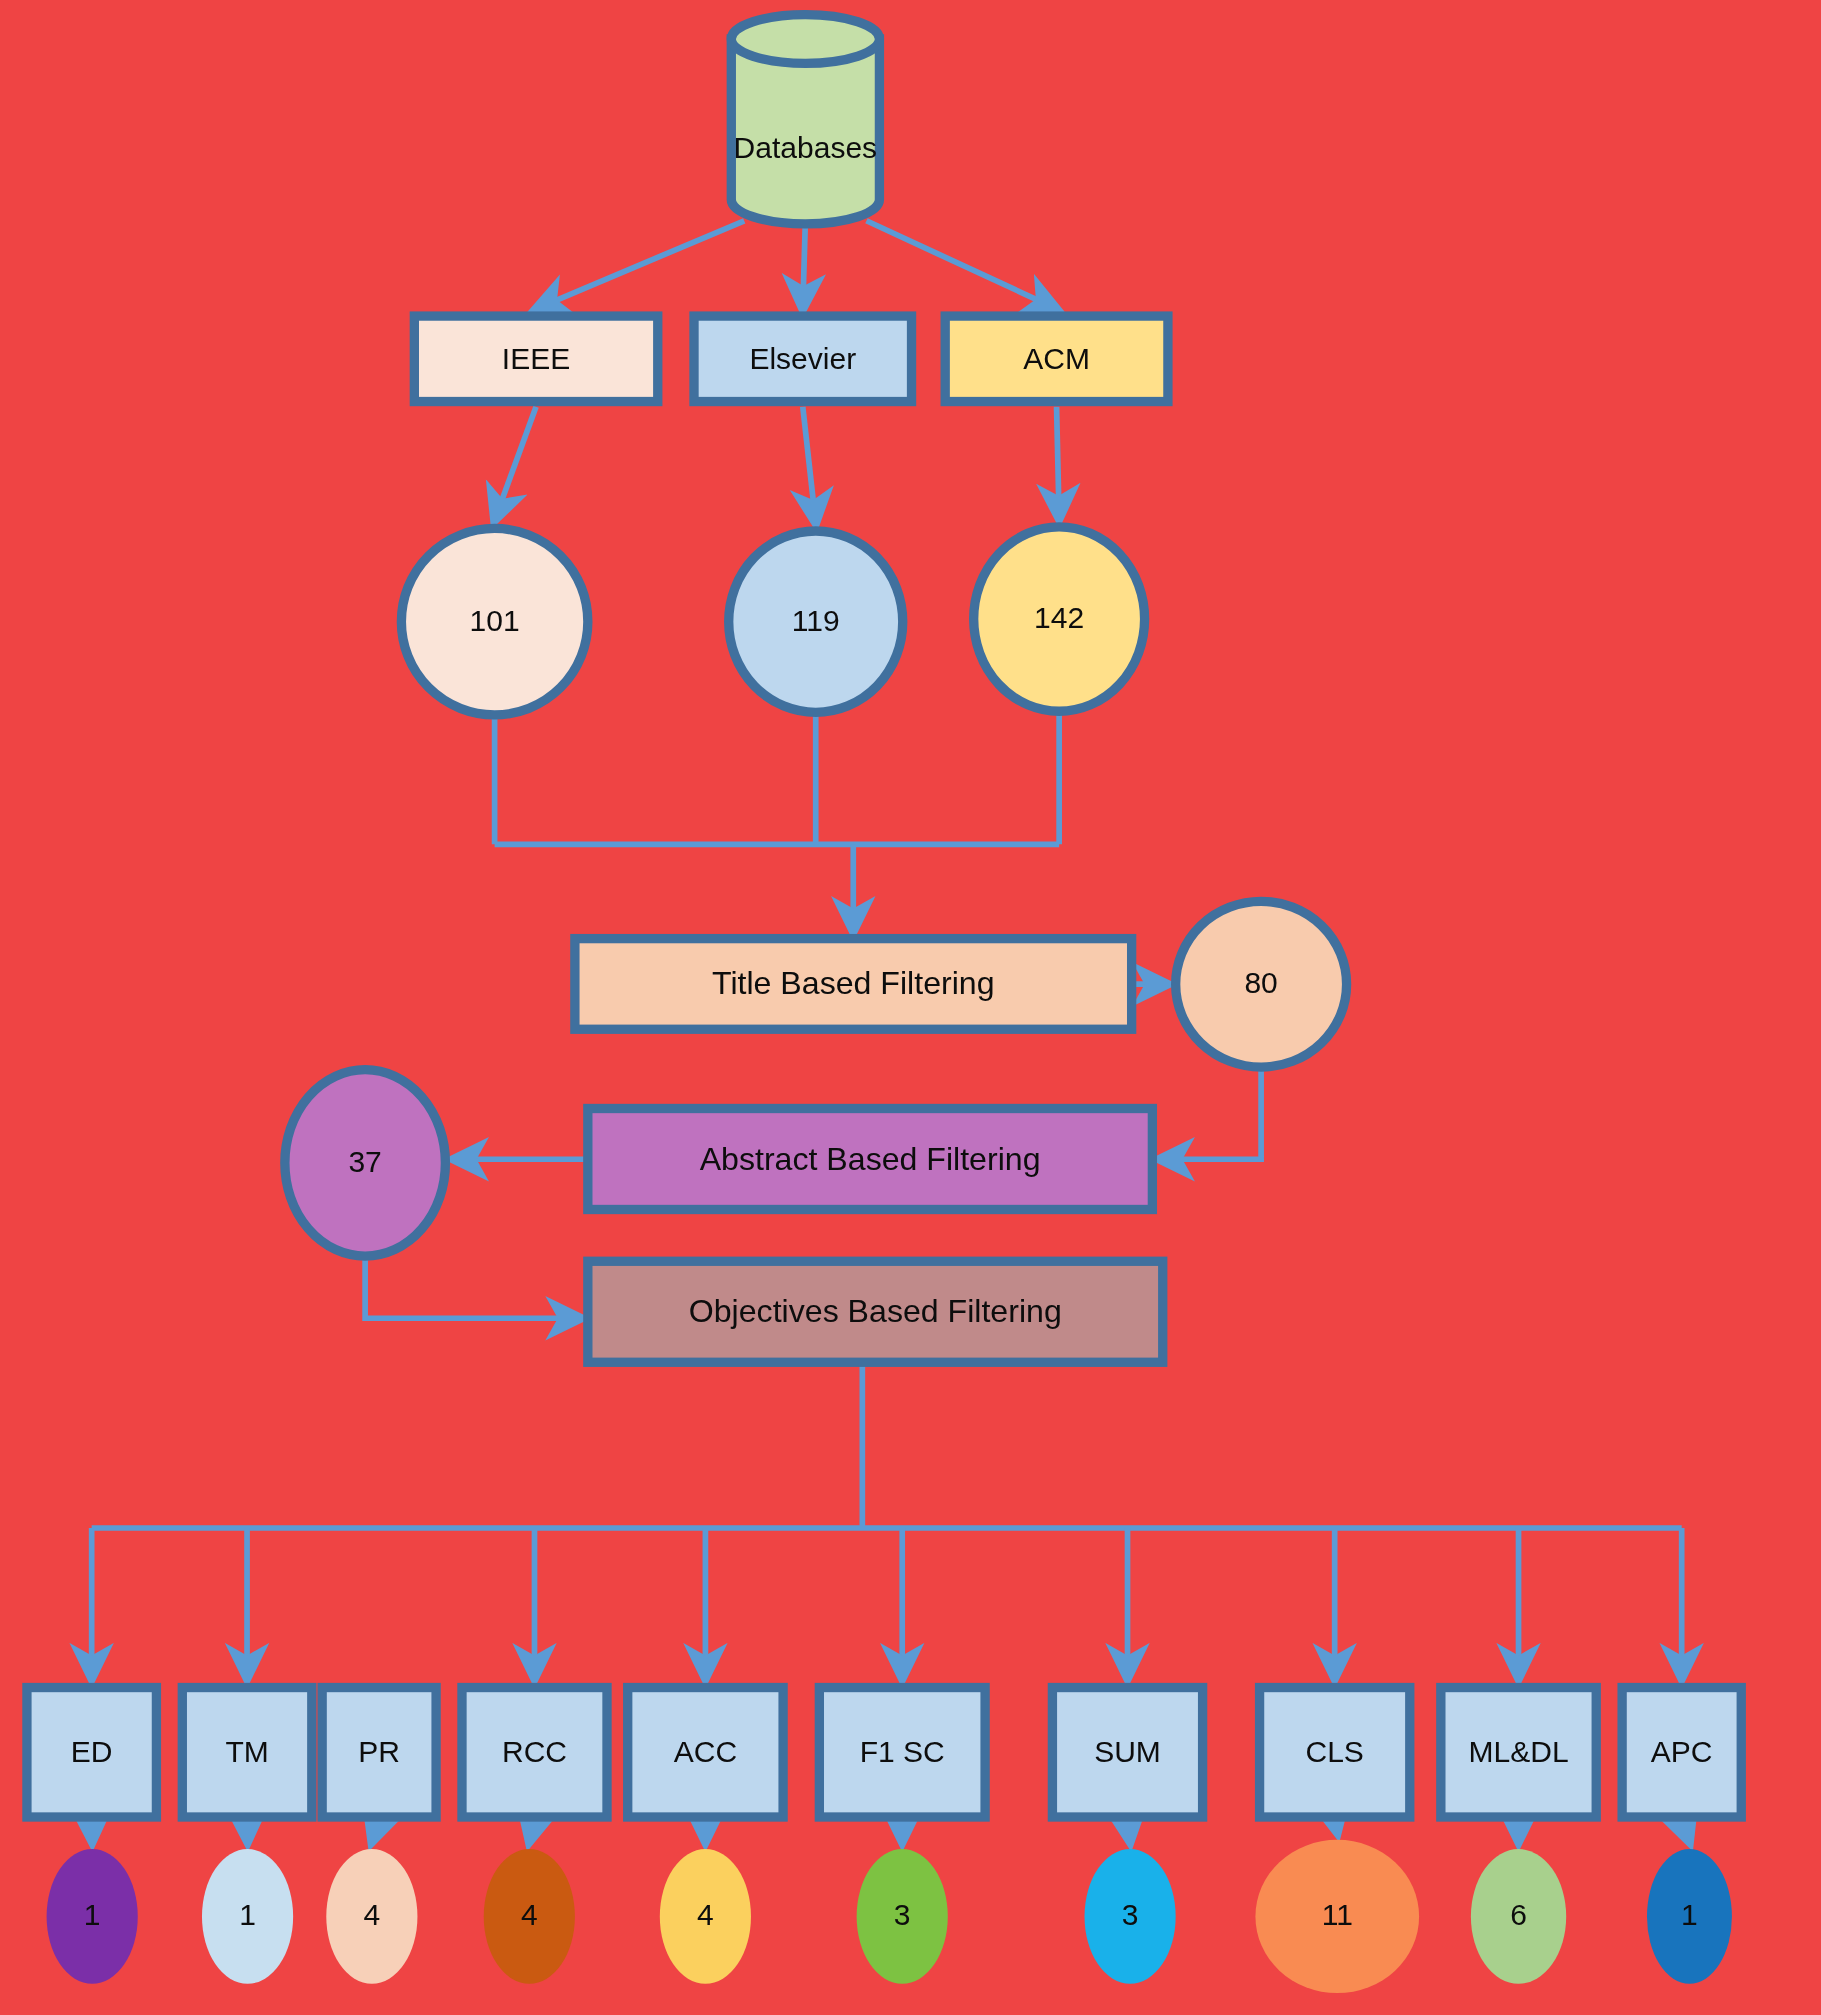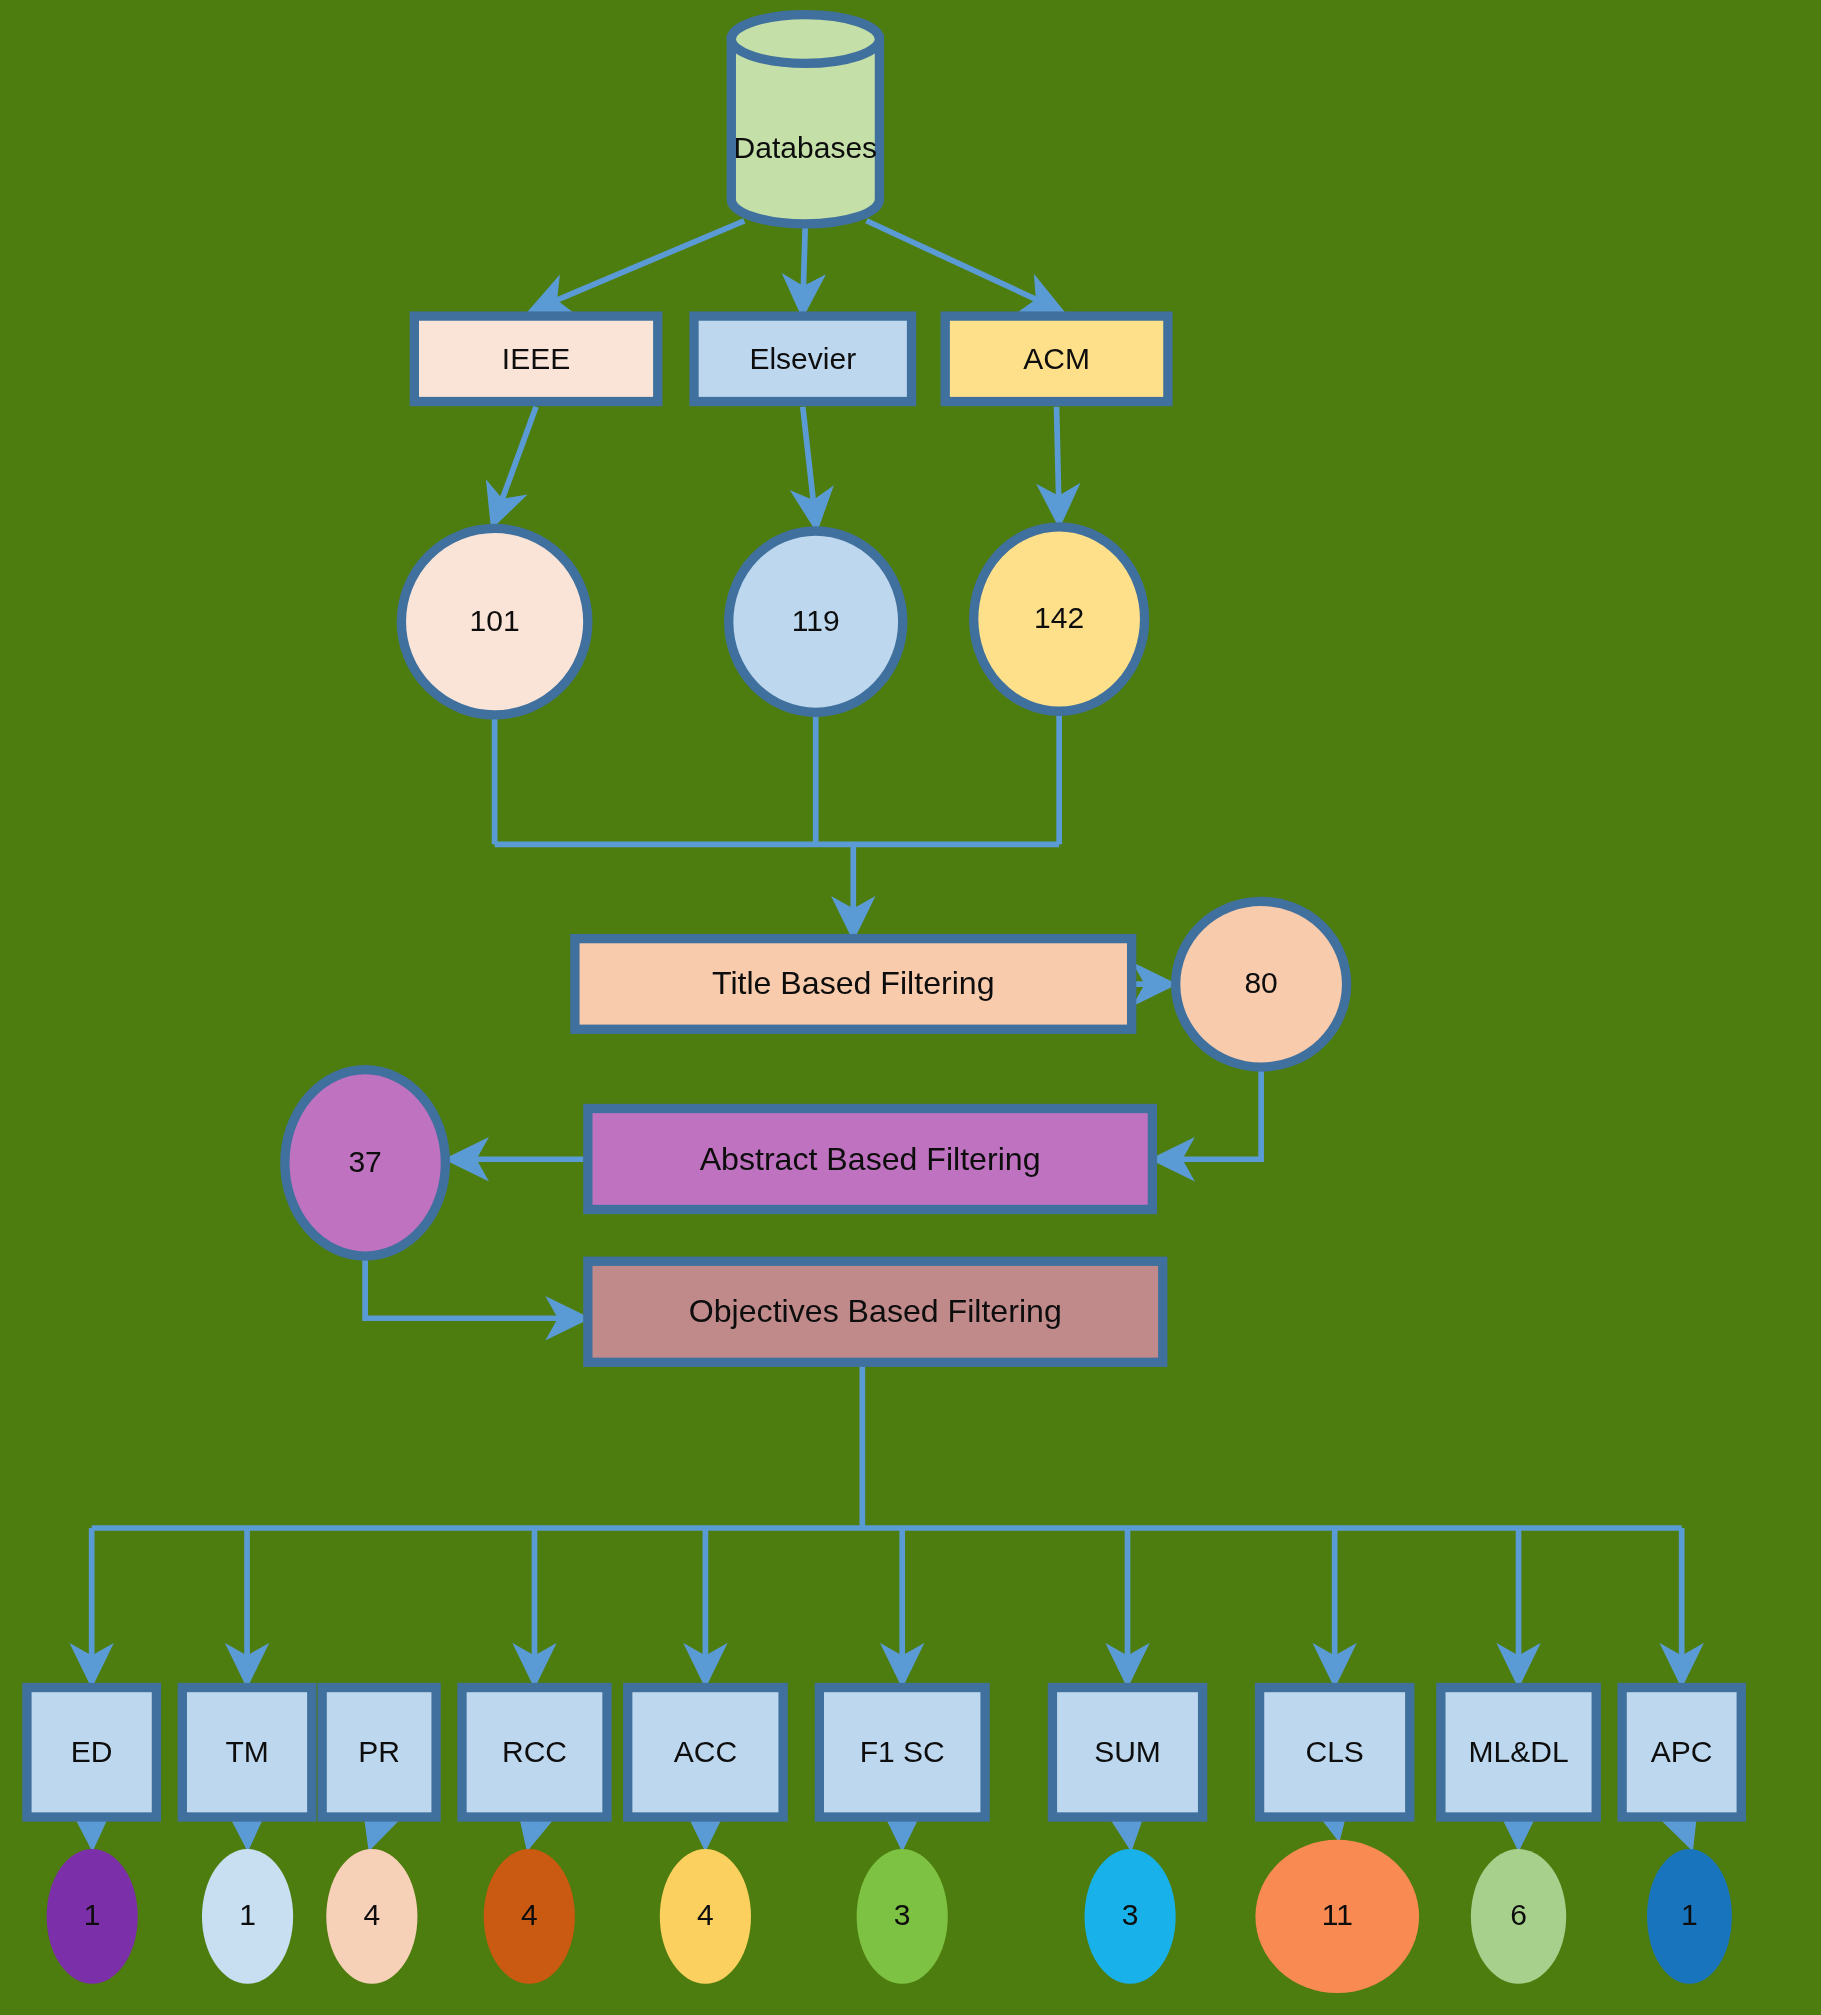--- a/index.html
+++ b/index.html
@@ -1,17 +1,17 @@
 <!DOCTYPE html>
 <html style="font-size:8.3px"><head>
 <meta charset="utf-8">
 <style>
   html,body{margin:0;padding:0;background:#ffffff;}
   body{font-family:"Liberation Sans",sans-serif;}
-  #stage{position:relative;width:1821px;height:2015px;background:#4d7c0f;overflow:hidden;}
+  #stage{position:relative;width:1821px;height:2015px;background:#ef4444;overflow:hidden;}
   svg{display:block;}
   .nodeText{font-family:"Liberation Sans",sans-serif;fill:#0d0d0d;text-anchor:middle;dominant-baseline:middle;}
   .t-db{font-size:58px;}
   .t-src{font-size:58px;}
   .t-cnt{font-size:58px;}
   .t-filter{font-size:62px;}
   .t-code{font-size:58px;}
   .t-leaf{font-size:58px;}
 </style>
 </head>

